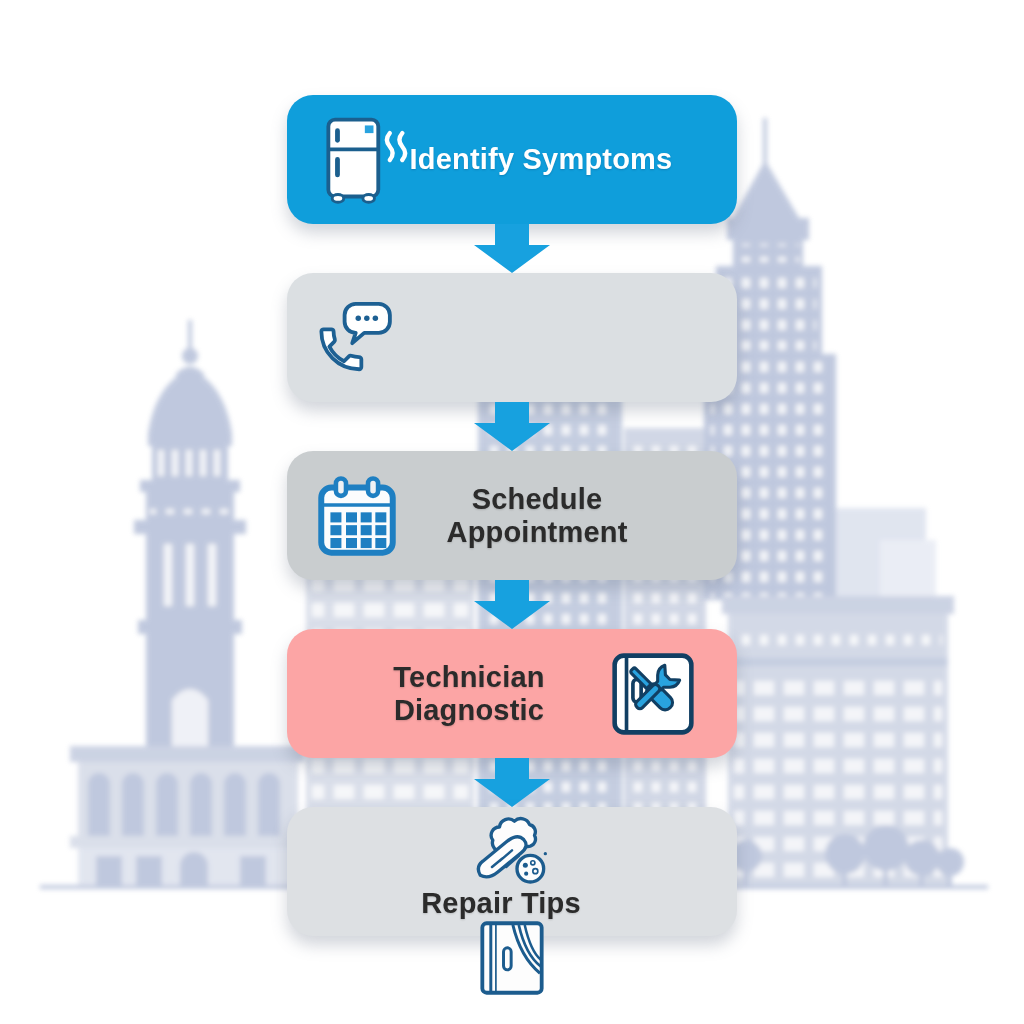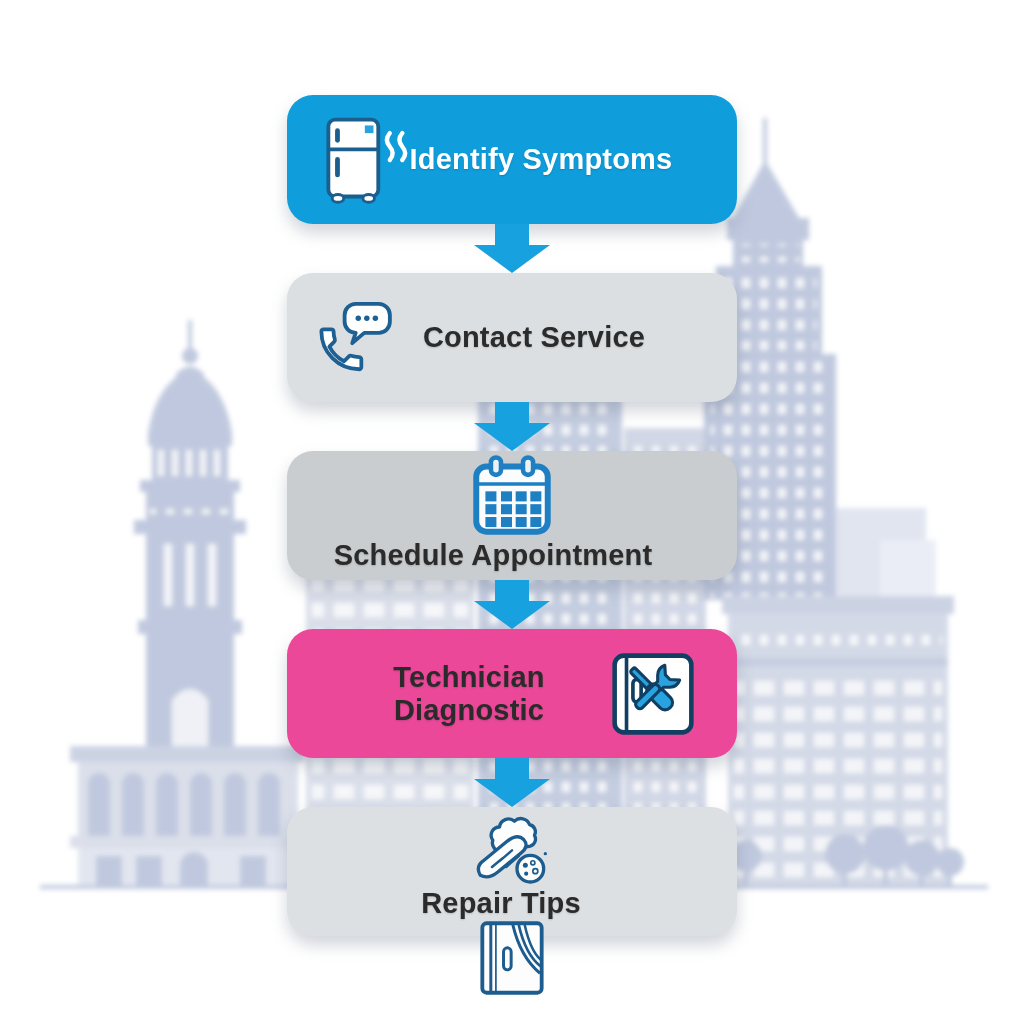--- a/index.html
+++ b/index.html
@@ -162,30 +162,29 @@
     <div class="step s2" style="background: rgb(219, 223, 226);">
       <span class="icon">
         <svg width="82" height="82" viewBox="0 0 96 96">
           <path d="M50 8 h27 a13 13 0 0 1 13 13 v8 a13 13 0 0 1 -13 13 h-17 l-14 12 4 -12 h0 a13 13 0 0 1 -13 -13 v-8 a13 13 0 0 1 13 -13 z" fill="#ffffff" stroke="#1d6093" stroke-width="4.5" stroke-linejoin="round"></path>
           <circle cx="53" cy="25" r="3.2" fill="#1d6093"></circle>
           <circle cx="63" cy="25" r="3.2" fill="#1d6093"></circle>
           <circle cx="73" cy="25" r="3.2" fill="#1d6093"></circle>
           <path transform="translate(2,30) scale(2.6)" d="M6.62 10.79c1.44 2.83 3.76 5.14 6.59 6.59l2.2-2.2c.27-.27.67-.36 1.02-.24 1.12.37 2.33.57 3.57.57.55 0 1 .45 1 1V20c0 .55-.45 1-1 1-9.39 0-17-7.61-17-17 0-.55.45-1 1-1h3.5c.55 0 1 .45 1 1 0 1.25.2 2.45.57 3.57.11.35.03.74-.25 1.02l-2.21 2.2z" fill="#ffffff" stroke="#1d6093" stroke-width="1.7" stroke-linejoin="round"></path>
         </svg>
       </span>
-      <span class="label" style="color: rgb(43, 43, 43);">Contact Service</span>
-    </div>
-
-    <div class="arrowbox">
-      <svg width="76" height="49" viewBox="0 0 76 49">
-        <polygon points="21,0 55,0 55,21 76,21 38,49 0,21 21,21" fill="#17a1df"></polygon>
-      </svg>
-    </div>
-
-    <div class="step s3" style="background: rgb(201, 205, 207); flex-direction: column;">
+    </div>
+
+    <div class="arrowbox">
+      <svg width="76" height="49" viewBox="0 0 76 49">
+        <polygon points="21,0 55,0 55,21 76,21 38,49 0,21 21,21" fill="#17a1df"></polygon>
+      </svg>
+    </div>
+
+    <div class="step s3" style="background: rgb(201, 205, 207);">
       <span class="icon">
         <svg width="88" height="88" viewBox="0 0 96 96">
           <rect x="9" y="17" width="78" height="71" rx="11" fill="#fbfcfd" stroke="#1e7fc2" stroke-width="6.5"></rect>
           <line x1="9" y1="36" x2="87" y2="36" stroke="#1e7fc2" stroke-width="4"></line>
           <rect x="25" y="7" width="11" height="19" rx="5.5" fill="#eef1f4" stroke="#1e7fc2" stroke-width="5"></rect>
           <rect x="60" y="7" width="11" height="19" rx="5.5" fill="#eef1f4" stroke="#1e7fc2" stroke-width="5"></rect>
           <g fill="#1e7fc2">
             <rect x="19" y="44" width="12" height="11"></rect>
               <rect x="36" y="44" width="12" height="11"></rect>
             <rect x="52" y="44" width="12" height="11"></rect>
@@ -203,21 +202,21 @@
       </span>
       <span class="label" style="color: rgb(43, 43, 43);">Schedule Appointment</span>
     </div>
 
     <div class="arrowbox">
       <svg width="76" height="49" viewBox="0 0 76 49">
         <polygon points="21,0 55,0 55,21 76,21 38,49 0,21 21,21" fill="#17a1df"></polygon>
       </svg>
     </div>
 
-    <div class="step s4" style="background: #ec4899;">
+    <div class="step s4" style="background: #fca5a5;">
       <span class="label" style="color: rgb(43, 43, 43);">Technician Diagnostic</span>
       <span class="icon">
         <svg width="84" height="84" viewBox="0 0 92 92">
           <rect x="4" y="4" width="84" height="84" rx="10" fill="#ffffff" stroke="#113f63" stroke-width="5"></rect>
           <line x1="17" y1="6" x2="17" y2="86" stroke="#113f63" stroke-width="4"></line>
           <rect x="24" y="30" width="9" height="25" rx="4.5" fill="#ffffff" stroke="#113f63" stroke-width="4"></rect>
           <g transform="rotate(-45 50 46)" stroke="#113f63" stroke-width="3.4" stroke-linejoin="round" fill="#29a3df">
             <rect x="46.5" y="8" width="7" height="27" rx="2.5"></rect>
             <rect x="42" y="34" width="16" height="33" rx="7.5"></rect>
           </g>

